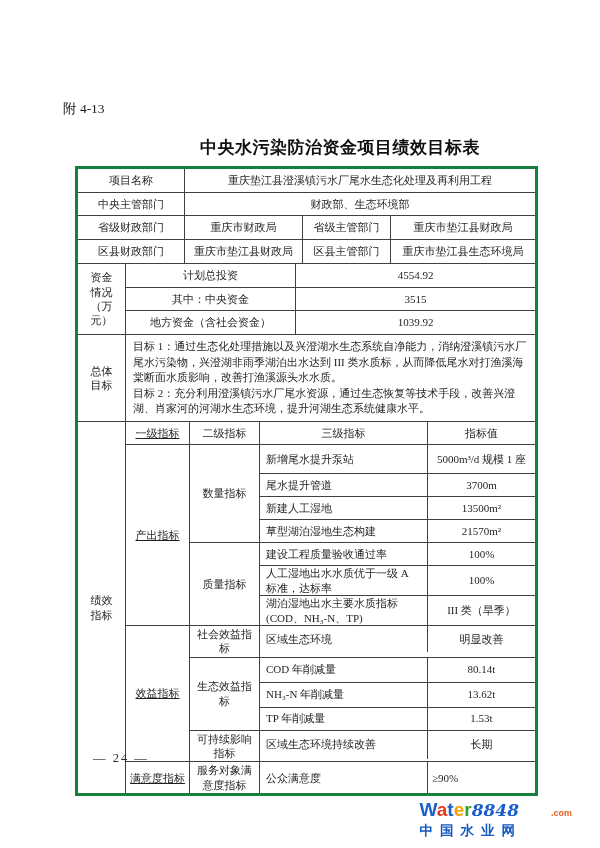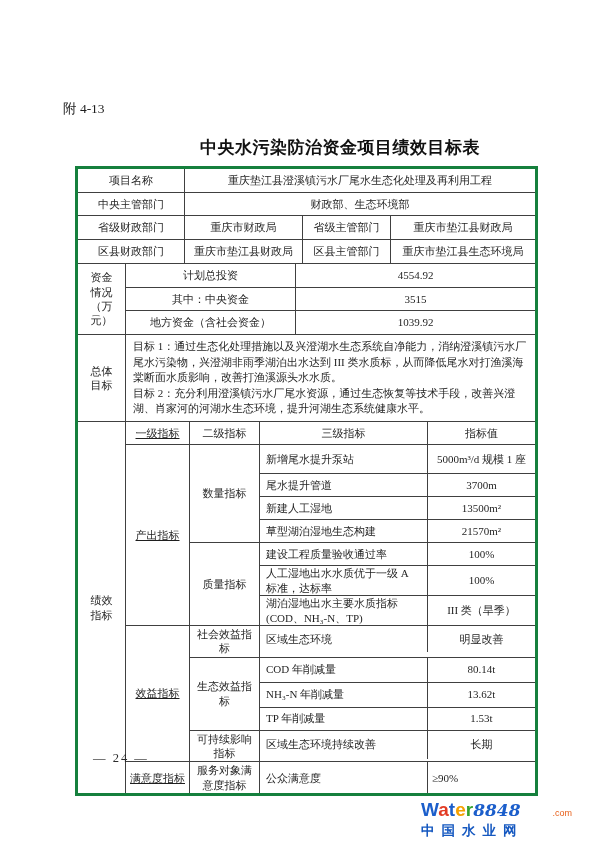--- a/index.html
+++ b/index.html
@@ -29,21 +29,21 @@
   .w64{width:64px;flex:none;text-decoration:underline;} .w70{width:70px;flex:none;}
   .w168{width:168px;flex:none;} .w170{width:170px;flex:none;}
   .goal{display:block;text-align:left;padding:4px 7px;font-size:11px;line-height:1.42;}
   .pageno{position:absolute;left:93px;top:751px;font-size:12.5px;color:#2b2b2b;letter-spacing:2px;}
   .logo{position:absolute;right:28px;top:800px;}
   .logo-top{font-family:"Liberation Sans","DejaVu Sans",sans-serif;font-weight:bold;
             font-size:19px;line-height:1;white-space:nowrap;}
   .c-blue{color:#1b5ecb;} .c-red{color:#e23b24;} .c-orange{color:#f5a000;} .c-green{color:#35a22f;}
   .lnum{font-family:"DejaVu Serif","Liberation Serif",serif;font-style:italic;font-weight:bold;
         color:#1b5ecb;font-size:17px;}
-  .ltld{font-size:9px;color:#e8611c;font-weight:normal;padding-left:32px;}
+  .ltld{font-size:9px;color:#e8611c;font-weight:bold;padding-left:32px;}
   .logo-sub{color:#1558c0;font-weight:bold;font-size:13.5px;letter-spacing:7px;margin-top:3px;
             font-family:"Liberation Sans","DejaVu Sans",sans-serif;white-space:nowrap;}
 </style>
 </head>
 <body>
 
 <div class="page">
 
   <div class="annex">附 4-13</div>
   <div class="title">中央水污染防治资金项目绩效目标表</div>

